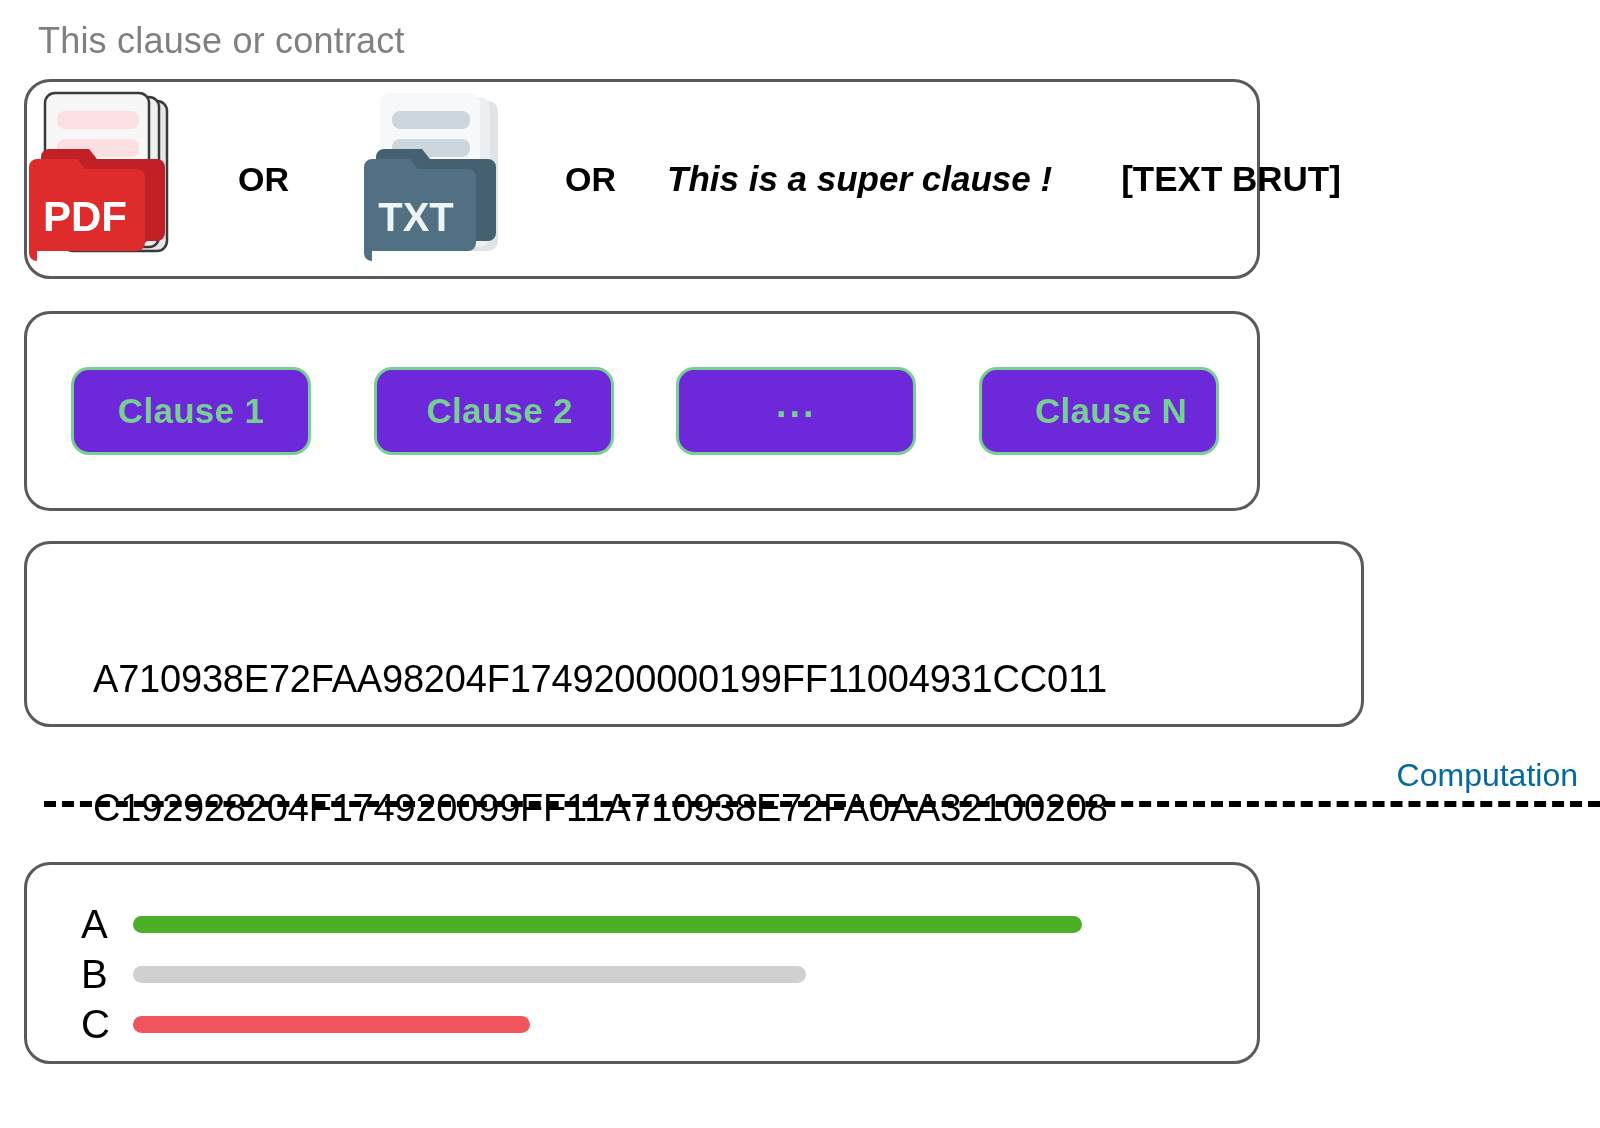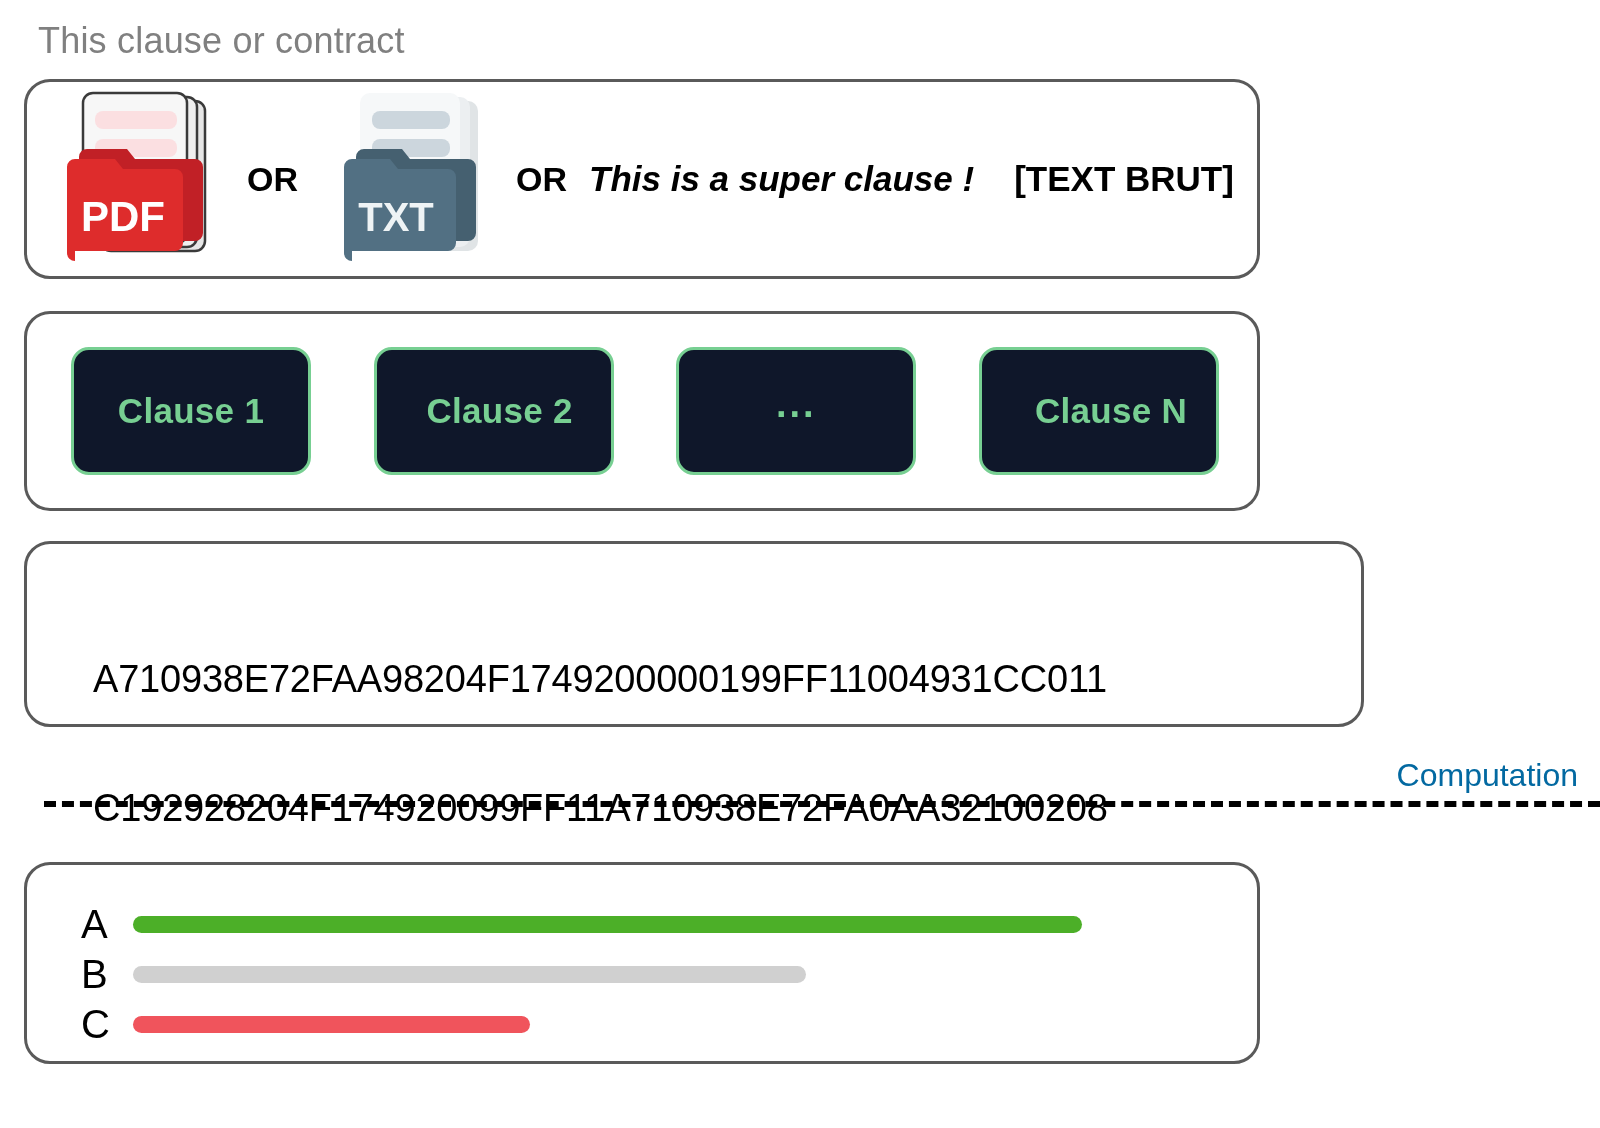--- a/index.html
+++ b/index.html
@@ -40,22 +40,22 @@
     left: 24px;
     top: 79px;
     width: 1236px;
     height: 200px;
   }
   #input-row {
     position: absolute;
     left: 0; top: 0; right: 0; bottom: 0;
     display: flex;
     align-items: center;
-    padding-left: 38px;
     box-sizing: border-box;
+    gap: 29px;
   }
   .file-icon { width: 160px; height: 180px; flex: 0 0 auto; }
   .file-icon.txt { width: 150px; margin-left: 24px; }
   .or-text {
     font-size: 34px;
     font-weight: bold;
     color: #000;
     margin: 4px 22px;
     flex: 0 0 auto;
   }
@@ -85,28 +85,28 @@
   }
   #clauses-row {
     position: absolute;
     left: 44px; right: 38px; top: 0; bottom: 0;
     display: flex;
     align-items: center;
     justify-content: space-between;
   }
   .clause-box {
     width: 240px;
-    height: 128px;
+    height: 88px;
     border: 3px solid #77cf92;
     border-radius: 18px;
     display: flex;
     align-items: center;
     justify-content: center;
     box-sizing: border-box;
-    background: #0f172a;
+    background: #6d28d9;
   }
   .clause-box span {
     font-size: 35px;
     font-weight: bold;
     color: #72cb8e;
     letter-spacing: 0.3px;
   }
   .clause-box.ellipsis span {
     font-size: 38px;
     letter-spacing: 3px;

